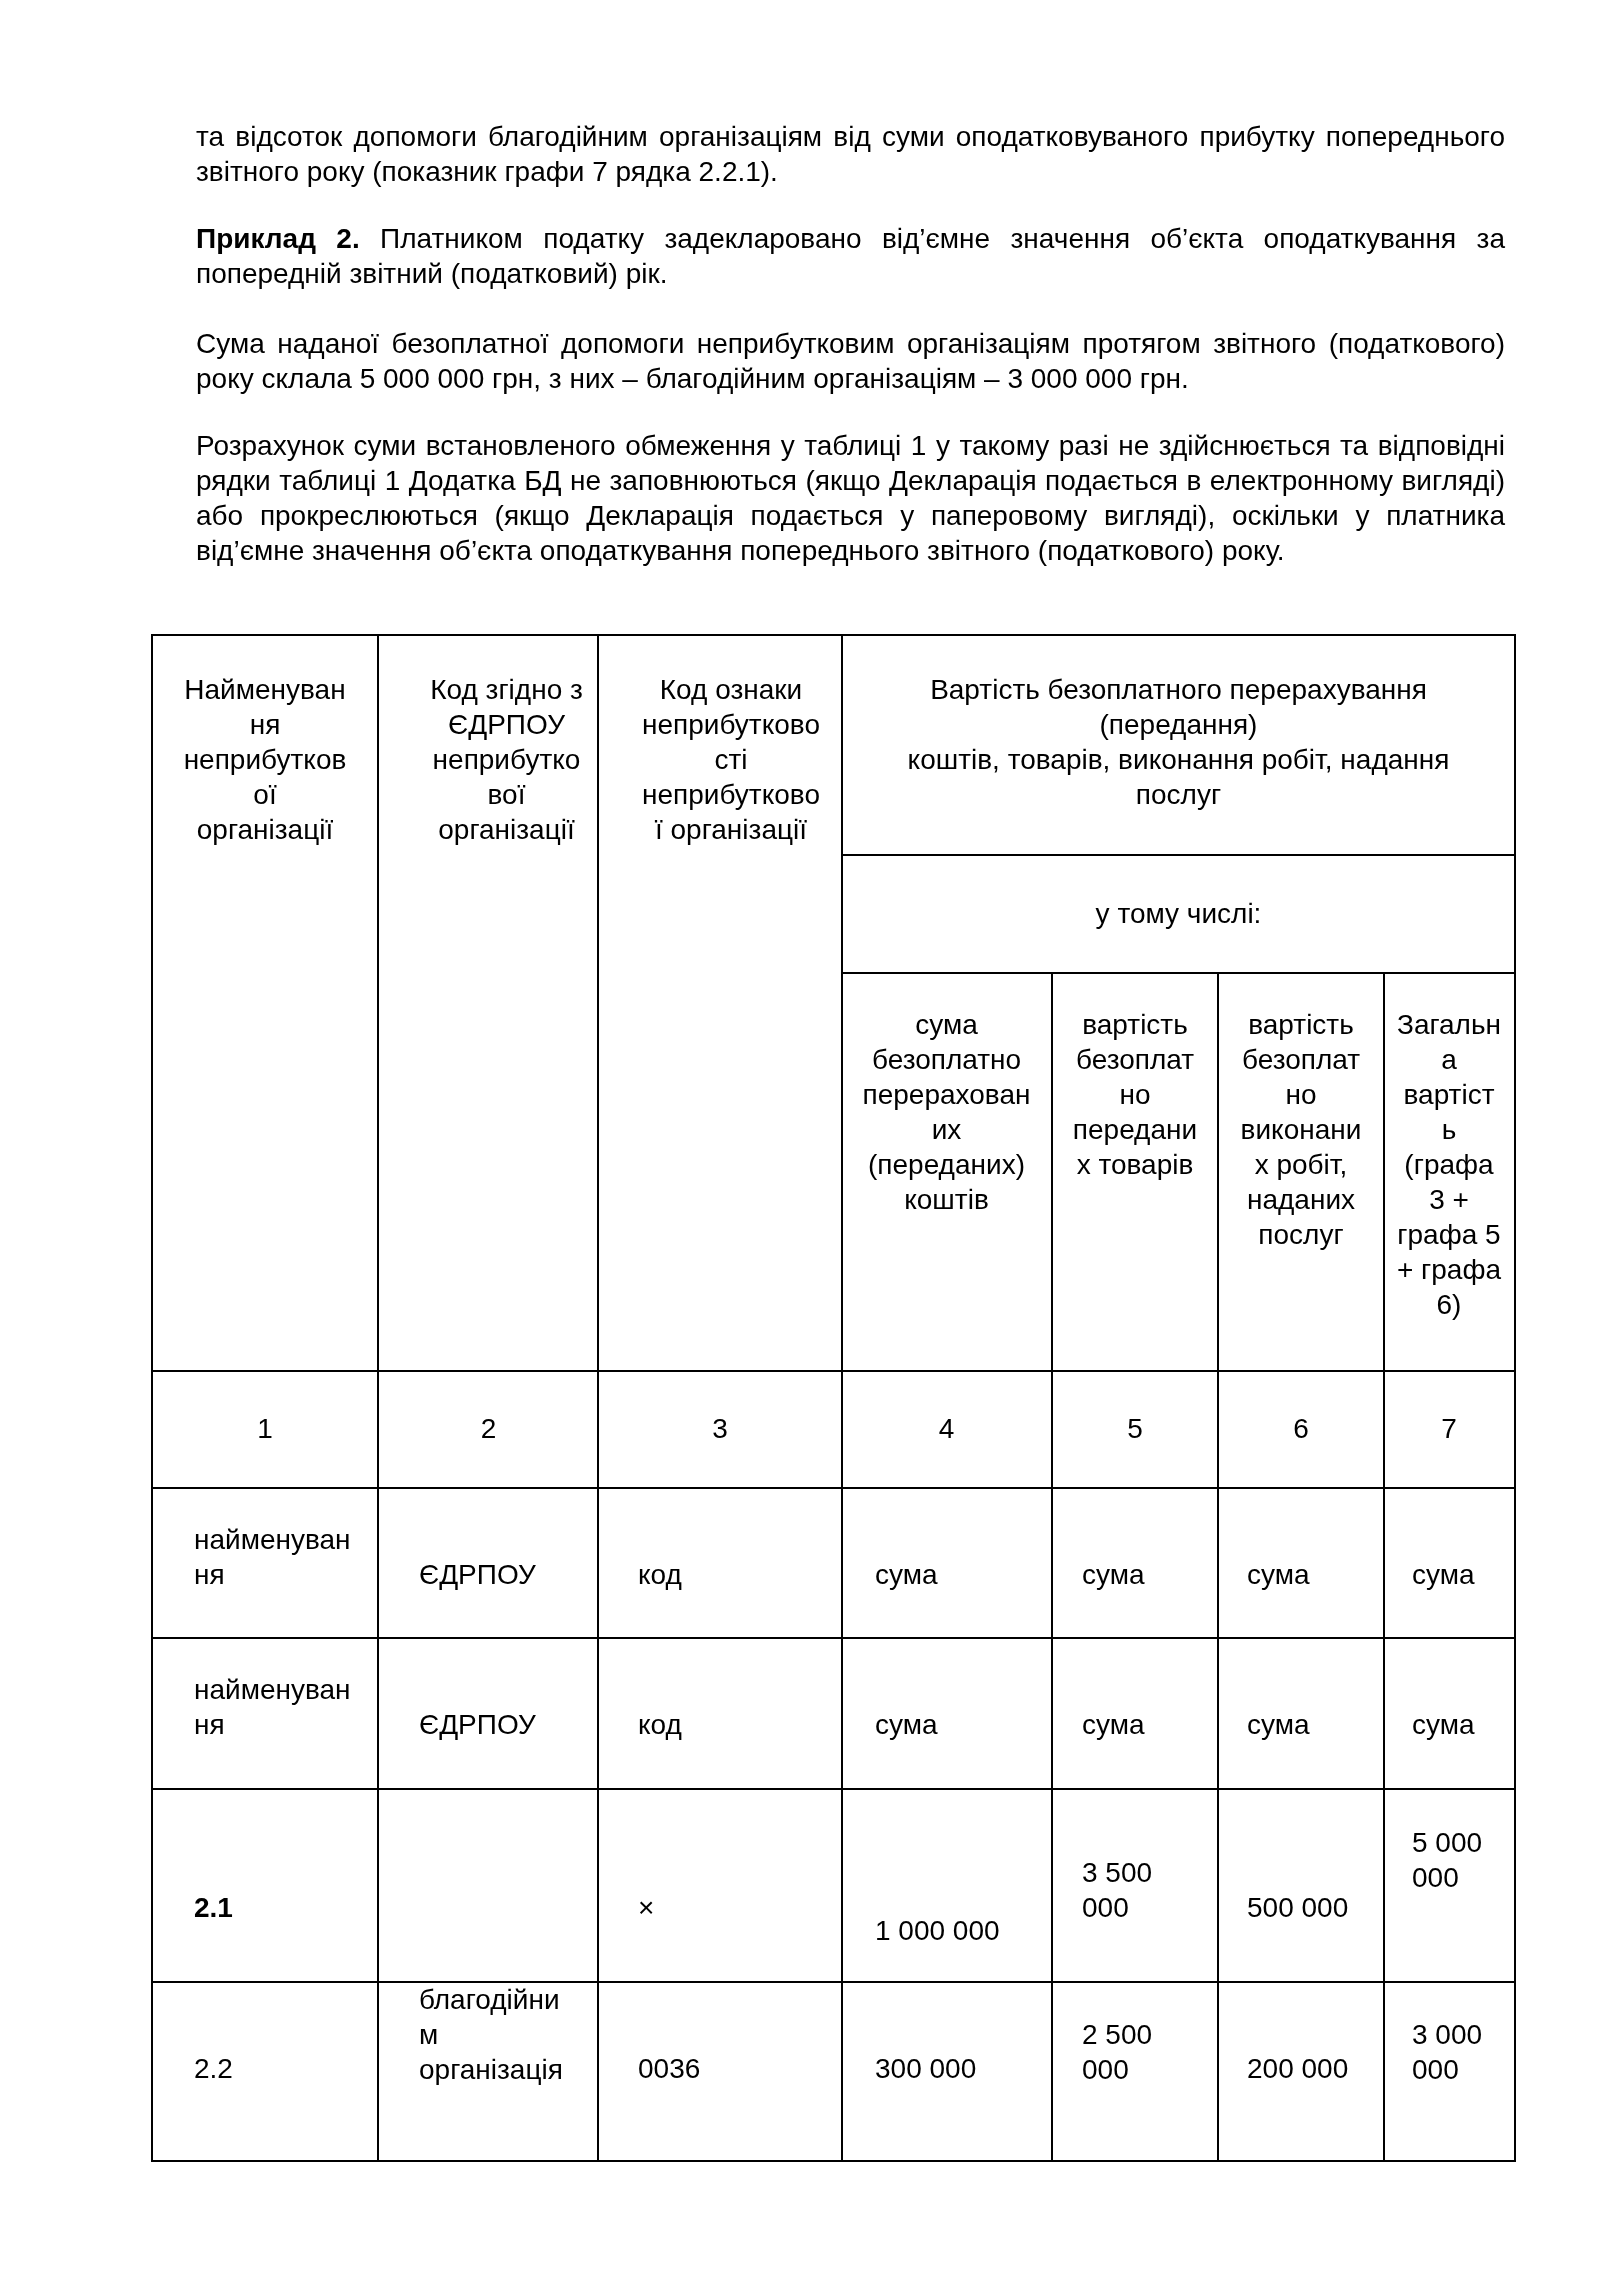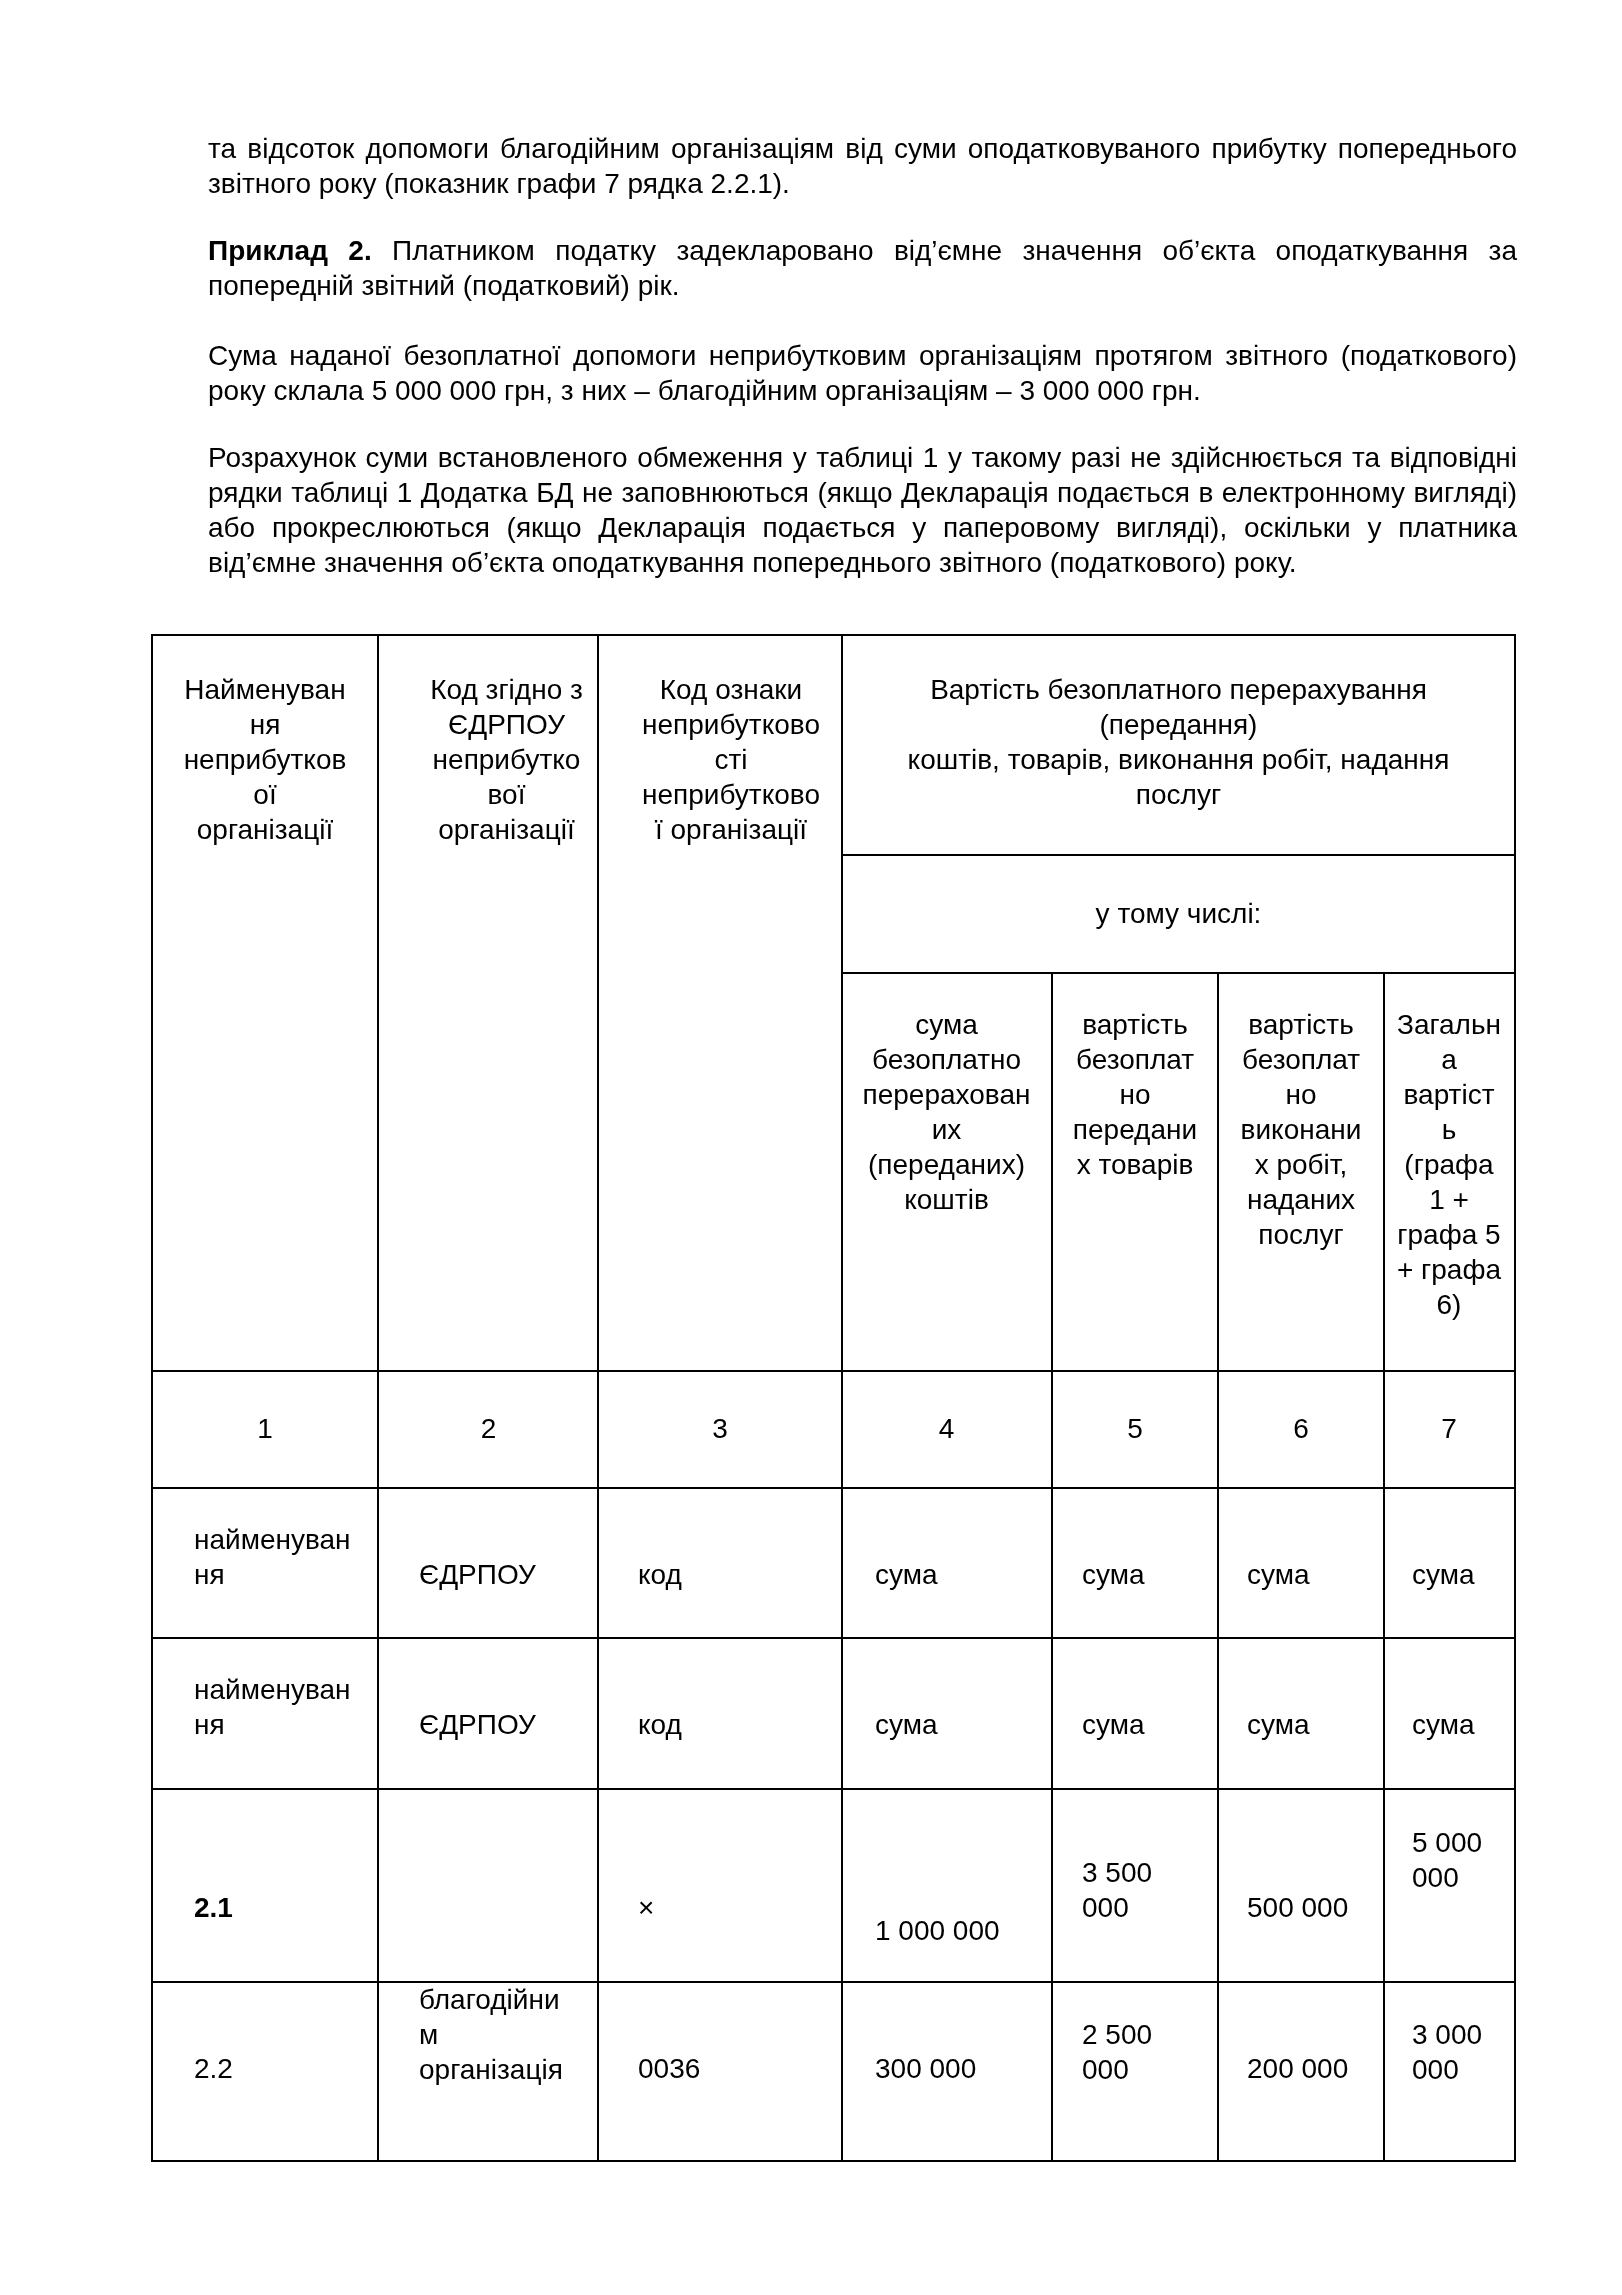--- a/index.html
+++ b/index.html
@@ -1,19 +1,19 @@
 <!DOCTYPE html>
 <html style="font-size:10.5px"><head>
 <meta charset="utf-8">
 <style>
   html, body { margin: 0; padding: 0; background: #ffffff; }
   body { width: 1623px; height: 2295px; position: relative; overflow: hidden;
          font-family: "Liberation Sans", sans-serif; color: #000; }
   .para { position: absolute; left: 192px; width: 1309px; font-size: 28px; line-height: 35px;
-          text-align: justify; text-align-last: left; margin: 16px; }
+          text-align: justify; text-align-last: left; margin: 4px; }
   .para b { font-weight: bold; }
   #p1 { top: 115px; }
   #p2 { top: 217px; }
   #p3 { top: 322px; }
   #p4 { top: 424px; }
 
   .tbl { position: absolute; left: 151px; top: 634px; width: 1364px; height: 1527px; }
   .cell { position: absolute; box-sizing: border-box; font-size: 28px; line-height: 35px; }
   .vline, .hline { position: absolute; background: #000; }
   .vline { width: 2px; }
@@ -87,21 +87,21 @@
 но
 виконани
 х робіт,
 наданих
 послуг</div>
   <div class="cell center" style="left:1233px;top:373px;width:130px;white-space:pre-line;">Загальн
 а
 вартіст
 ь
 (графа
-1 +
+3 +
 графа 5
 + графа
 6)</div>
 
   <div class="cell center" style="left:2px;top:777px;width:224px;">1</div>
   <div class="cell center" style="left:228px;top:777px;width:219px;">2</div>
   <div class="cell center" style="left:448px;top:777px;width:242px;">3</div>
   <div class="cell center" style="left:692px;top:777px;width:207px;">4</div>
   <div class="cell center" style="left:902px;top:777px;width:164px;">5</div>
   <div class="cell center" style="left:1068px;top:777px;width:164px;">6</div>

